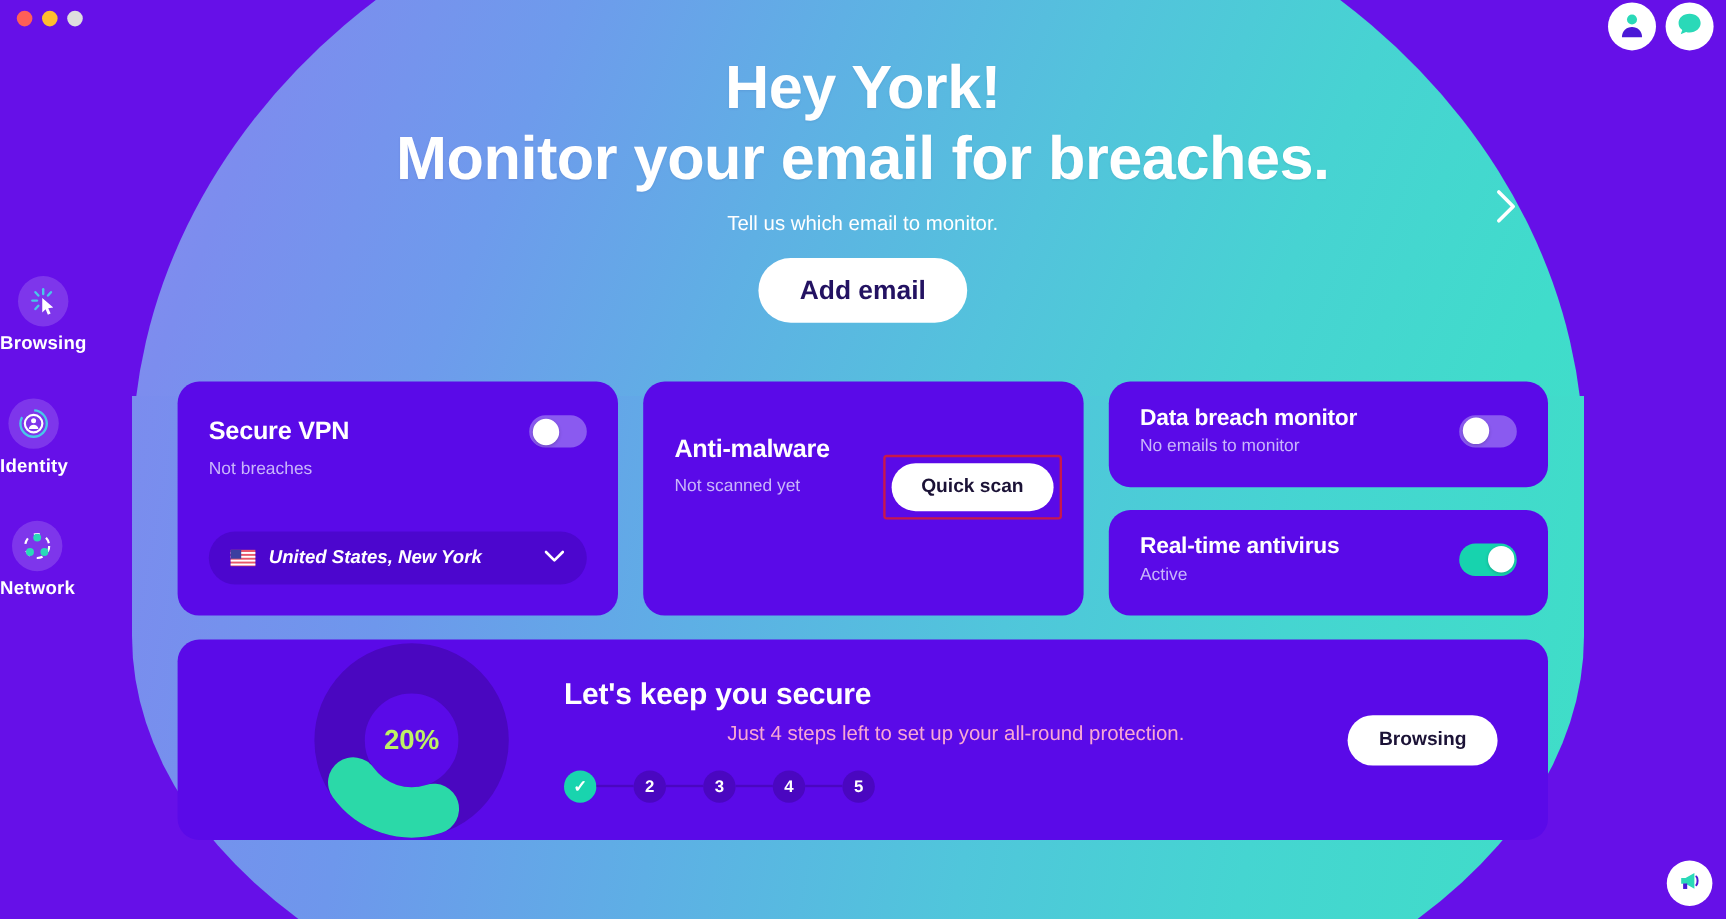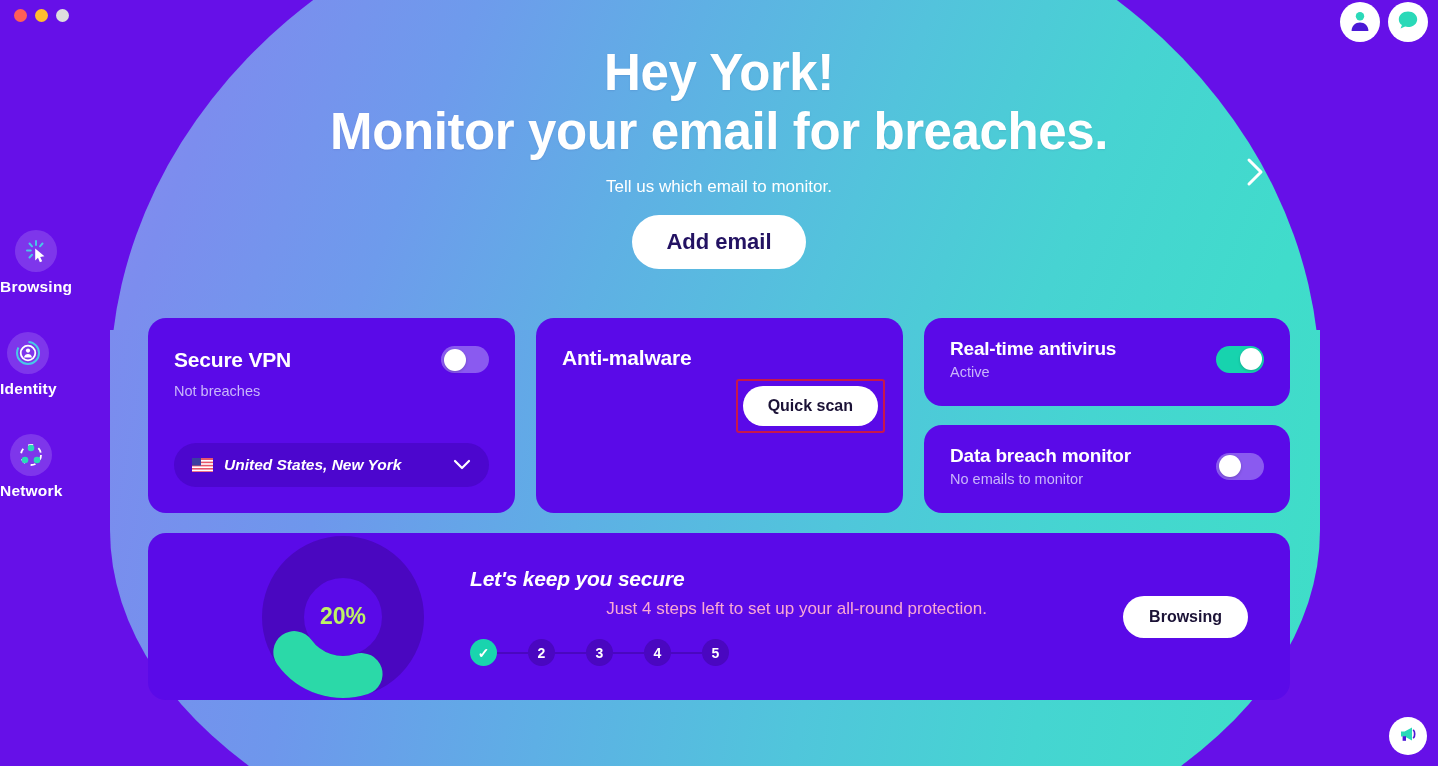--- a/index.html
+++ b/index.html
@@ -143,21 +143,21 @@
     grid-template-columns: 367px 367px 366px;
     gap: 36px 21px;
     z-index: 20;
   }
   .card {
     background: #5A0AE8;
     border-radius: 18px;
     position: relative;
   }
   .card.vpn      { grid-column: 1; grid-row: 1; height: 195px; padding: 28px 26px; }
-  .card.malware  { grid-column: 2; grid-row: 1; height: 195px; padding: 28px 26px; }
+  .card.malware  { grid-column: 2; grid-row: 1; height: 195px; padding: 45px 26px; }
   .rightcol {
     grid-column: 3; grid-row: 1;
     display: flex; flex-direction: column; gap: 19px;
   }
   .card.antivirus { height: 88px; padding: 20px 26px; }
   .card.breach    { height: 88px; padding: 20px 26px; }
 
   .card-title {
     color: #ffffff;
     font-size: 21px;
@@ -247,23 +247,22 @@
     margin-left: 112px;
     flex: none;
   }
   .donut-pct {
     position: absolute; inset: 0;
     display: flex; align-items: center; justify-content: center;
     color: #bef264; font-size: 23px; font-weight: bold;
   }
   .prog-body { margin-left: 44px; flex: 1; }
   .prog-title {
-    color: #ffffff; font-size: 21px; font-weight: bold;
+    color: #ffffff; font-size: 25px; font-weight: bold;
     letter-spacing: -0.2px;
-    font-style: italic;
   }
   .prog-sub {
     color: #f9a8d4; font-size: 17px; margin-top: 8px; text-align: center;
   }
   .steps {
     display: flex; align-items: center;
     margin-top: 20px;
   }
   .step {
     width: 27px; height: 27px; border-radius: 50%;
@@ -413,44 +412,45 @@
         <span>
           <svg width="18" height="11" viewBox="0 0 18 11">
             <polyline points="2,2 9,9 16,2" fill="none" stroke="#ffffff" stroke-width="2.2" stroke-linecap="round" stroke-linejoin="round"></polyline>
           </svg>
         </span>
       </div>
     </div>
 
     <div class="card malware">
       <div class="card-title">Anti-malware</div>
+      <div class="card-sub">Not scanned yet</div>
       <div class="scan-wrap">
         <button class="scan-btn">Quick scan</button>
       </div>
     </div>
 
     <div class="rightcol">
+      <div class="card breach">
+        <div class="card-head">
+          <div>
+            <div class="card-title sm">Data breach monitor</div>
+            <div class="card-sub tight">No emails to monitor</div>
+          </div>
+          <div class="toggle off">
+              <div class="knob"></div>
+            </div>
+        </div>
+      </div>
       <div class="card antivirus">
         <div class="card-head">
           <div>
             <div class="card-title sm">Real-time antivirus</div>
             <div class="card-sub tight">Active</div>
           </div>
           <div class="toggle on">
-              <div class="knob"></div>
-            </div>
-        </div>
-      </div>
-      <div class="card breach">
-        <div class="card-head">
-          <div>
-            <div class="card-title sm">Data breach monitor</div>
-            <div class="card-sub tight">No emails to monitor</div>
-          </div>
-          <div class="toggle off">
               <div class="knob"></div>
             </div>
         </div>
       </div>
     </div>
   </div>
 
   <div class="progress-card">
     <div class="donut-wrap">
       <svg width="166" height="166" viewBox="0 0 166 166">

